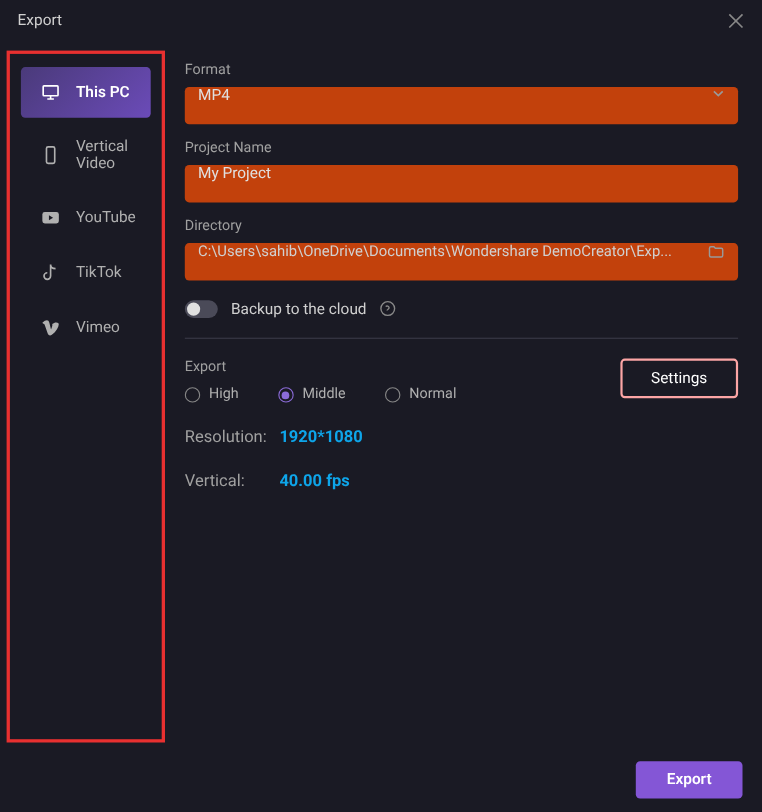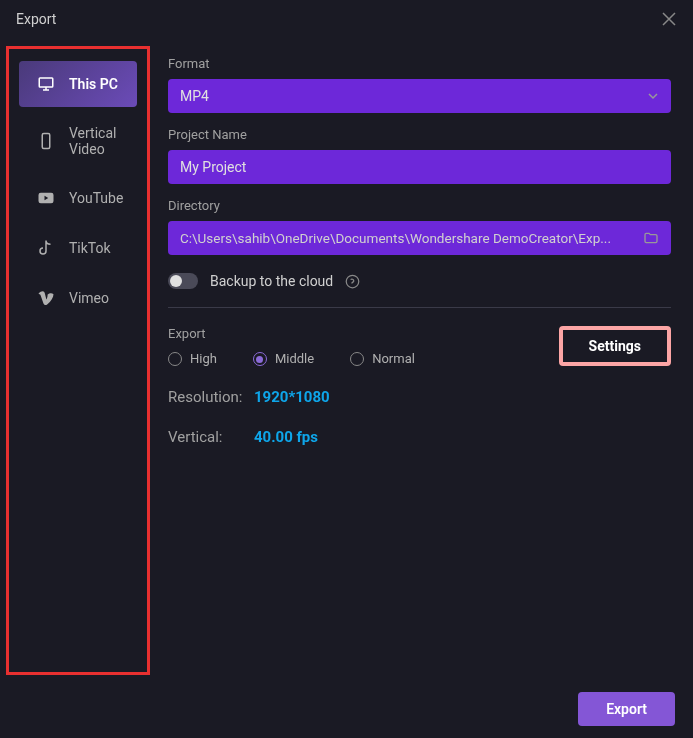--- a/index.html
+++ b/index.html
@@ -75,25 +75,25 @@
       margin-bottom: 14px;
     }
     .form-label {
       display: block;
       font-size: 13px;
       color: #a0a0a0;
       margin-bottom: 8px;
     }
     .select-wrap, .input-wrap {
       position: relative;
-      background: #6d28d9;
+      background: #c2410c;
       border-radius: 4px;
       height: 34px;
       display: flex;
-      align-items: center;
+      align-items: flex-start;
       padding: 0 12px;
     }
     .select-value, .text-input {
       flex: 1;
       background: transparent;
       border: none;
       color: #e0e0e0;
       font-size: 14px;
       outline: none;
     }
@@ -107,21 +107,20 @@
     .directory-text {
       flex: 1;
       font-size: 13.5px;
       color: #d0d0d0;
       white-space: nowrap;
       overflow: hidden;
       text-overflow: ellipsis;
     }
     .backup-row {
       display: flex;
-      align-items: center;
       gap: 12px;
       margin-top: 18px;
       margin-bottom: 18px;
     }
     .toggle {
       width: 30px;
       height: 16px;
       background: #4a4a58;
       border-radius: 10px;
       position: relative;
@@ -190,27 +189,27 @@
     }
     .radio-item.selected .radio-circle::after {
       content: '';
       width: 7px;
       height: 7px;
       background: #8b6bd8;
       border-radius: 50%;
     }
     .settings-btn {
       background: transparent;
-      border: 4px solid #fca5a5;
+      border: 2px solid #fca5a5;
       color: #fff;
       padding: 8px 26px;
       border-radius: 4px;
       font-size: 14px;
       cursor: pointer;
-      font-weight: 700;
+      font-weight: 400;
     }
     .info-row {
       display: flex;
       margin-top: 22px;
       font-size: 15px;
     }
     .info-label {
       width: 86px;
       color: #a0a0a0;
     }

